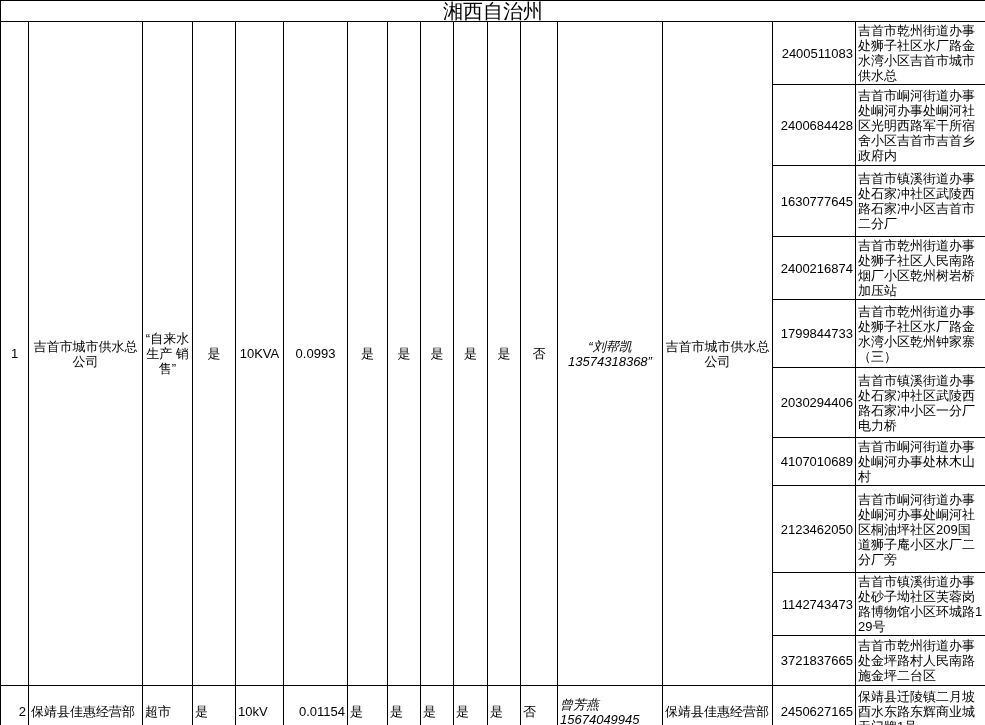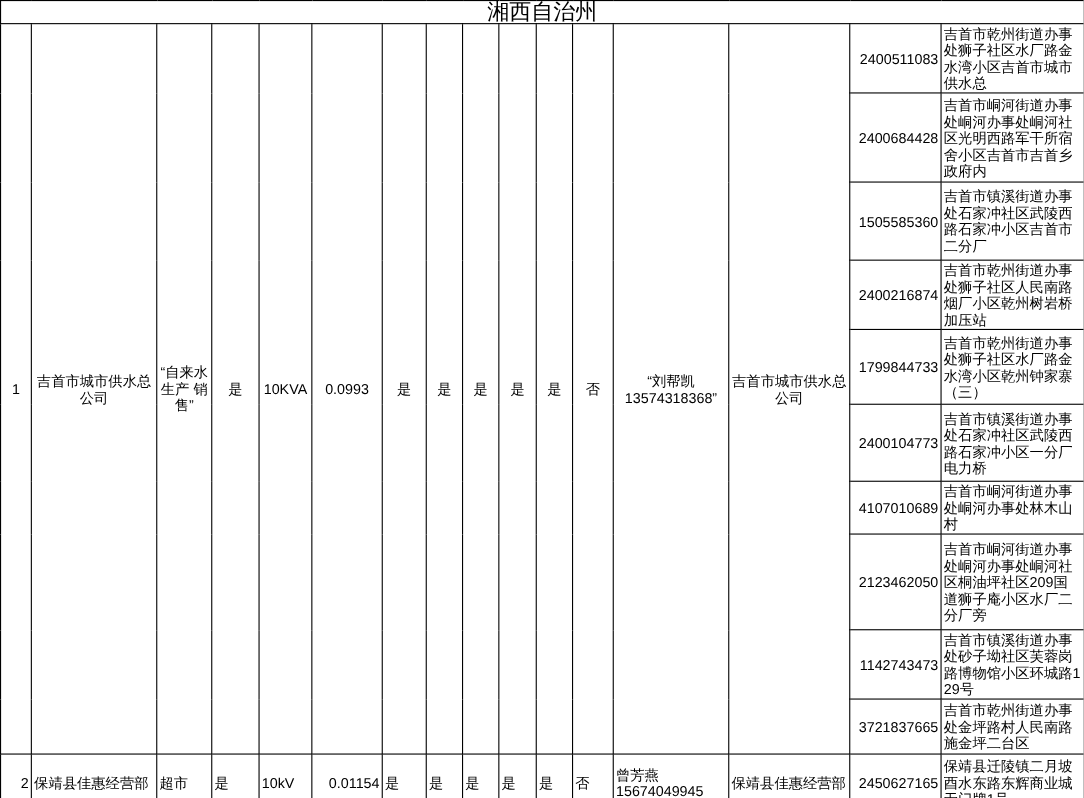--- a/index.html
+++ b/index.html
@@ -22,21 +22,21 @@
   }
   tr.title-row td {
     text-align: center;
     font-size: 20px;
     padding: 0;
     height: 20px;
   }
   td.c-center { text-align: center; }
   td.c-left   { text-align: left; }
   td.c-right  { text-align: right; }
-  td.pre      { white-space: pre-line; }
+  td.pre      { white-space: pre-line; font-style: italic; }
   
   tr.h1  { height: 63px; }
   tr.h2  { height: 81px; }
   tr.h3  { height: 71px; }
   tr.h4  { height: 62px; }
   tr.h5  { height: 68px; }
   tr.h6  { height: 70px; }
   tr.h7  { height: 45px; }
   tr.h8  { height: 87px; }
   tr.h9  { height: 58px; }
@@ -87,33 +87,33 @@
 13574318368”</td>
       <td rowspan="10" class="c-center">吉首市城市供水总公司</td>
       <td class="c-right">2400511083</td>
       <td class="c-left">吉首市乾州街道办事处狮子社区水厂路金水湾小区吉首市城市供水总</td>
     </tr>
     <tr class="h2">
       <td class="c-right">2400684428</td>
       <td class="c-left">吉首市峒河街道办事处峒河办事处峒河社区光明西路军干所宿舍小区吉首市吉首乡政府内</td>
     </tr>
     <tr class="h3">
-      <td class="c-right">1505585360</td>
+      <td class="c-right">1630777645</td>
       <td class="c-left">吉首市镇溪街道办事处石家冲社区武陵西路石家冲小区吉首市二分厂</td>
     </tr>
     <tr class="h4">
       <td class="c-right">2400216874</td>
       <td class="c-left">吉首市乾州街道办事处狮子社区人民南路烟厂小区乾州树岩桥加压站</td>
     </tr>
     <tr class="h5">
       <td class="c-right">1799844733</td>
       <td class="c-left">吉首市乾州街道办事处狮子社区水厂路金水湾小区乾州钟家寨（三）</td>
     </tr>
     <tr class="h6">
-      <td class="c-right">2400104773</td>
+      <td class="c-right">2030294406</td>
       <td class="c-left">吉首市镇溪街道办事处石家冲社区武陵西路石家冲小区一分厂电力桥</td>
     </tr>
     <tr class="h7">
       <td class="c-right">4107010689</td>
       <td class="c-left">吉首市峒河街道办事处峒河办事处林木山村</td>
     </tr>
     <tr class="h8">
       <td class="c-right">2123462050</td>
       <td class="c-left">吉首市峒河街道办事处峒河办事处峒河社区桐油坪社区209国道狮子庵小区水厂二分厂旁</td>
     </tr>

